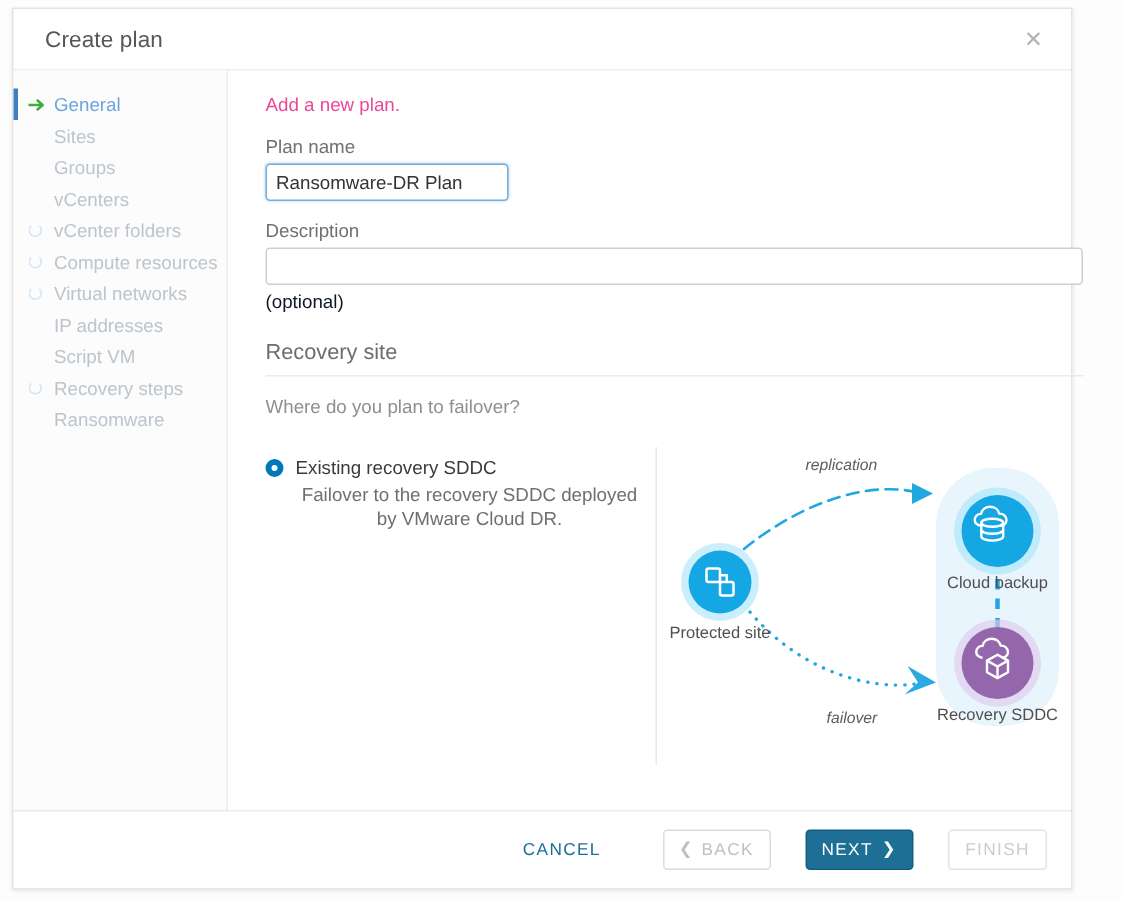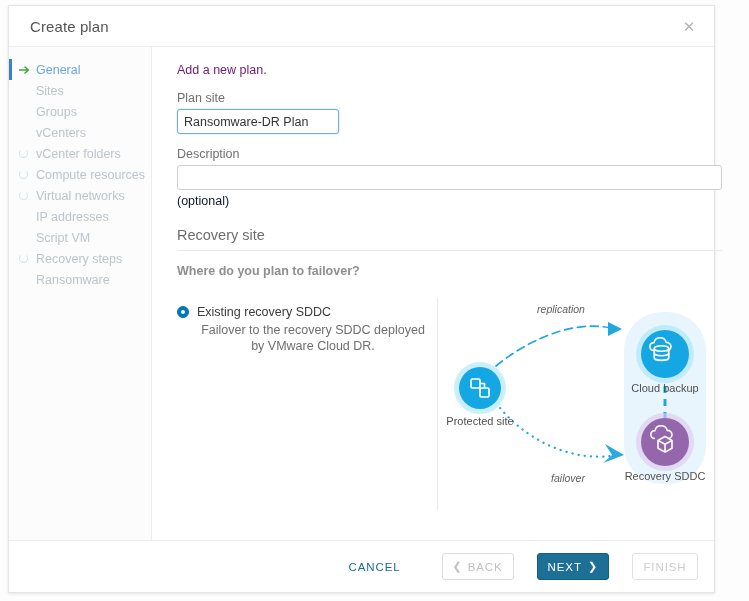--- a/index.html
+++ b/index.html
@@ -115,21 +115,21 @@
 
   
   .content {
     flex: 1;
     padding: 16px 18px 0 25px;
     box-sizing: border-box;
     min-width: 0;
   }
   .intro-text {
     font-size: 12.5px;
-    color: #701a75;
+    color: #ec4899;
     margin-bottom: 14px;
   }
   .field-label {
     font-size: 12.5px;
     color: #707070;
     margin-bottom: 4px;
   }
   .text-input {
     height: 25px;
     box-sizing: border-box;
@@ -164,21 +164,20 @@
     font-weight: 400;
     padding-bottom: 7px;
     border-bottom: 1px solid #eaeaea;
     width: 545px;
     margin: 0 0 13px 0;
   }
   .section-question {
     font-size: 12.5px;
     color: #8f8f8f;
     margin-bottom: 20px;
-    font-weight: bold;
   }
 
   .recovery-row {
     display: flex;
     align-items: flex-start;
   }
   .radio-col {
     width: 260px;
     min-width: 260px;
     padding-top: 6px;
@@ -369,21 +368,21 @@
           <span class="nav-marker"></span>
           <span class="nav-label">Ransomware</span>
         </div>
 
       </div>
 
       <div class="content">
 
         <div class="intro-text">Add a new plan.</div>
 
-        <div class="field-label">Plan site</div>
+        <div class="field-label">Plan name</div>
         <input class="text-input plan-name-input" type="text" value="Ransomware-DR Plan" style="">
 
         <div class="field-label">Description</div>
         <input class="text-input description-input" type="text" value="" style="">
         <div class="optional-text">(optional)</div>
 
         <div class="section-title">Recovery site</div>
         <div class="section-question">Where do you plan to failover?</div>
 
         <div class="recovery-row">

